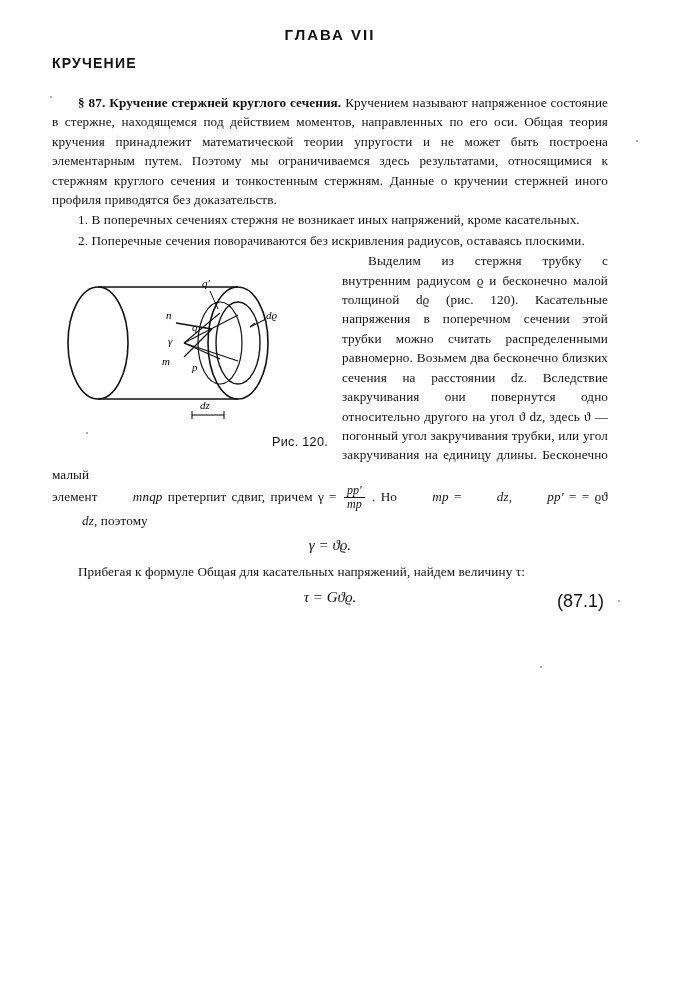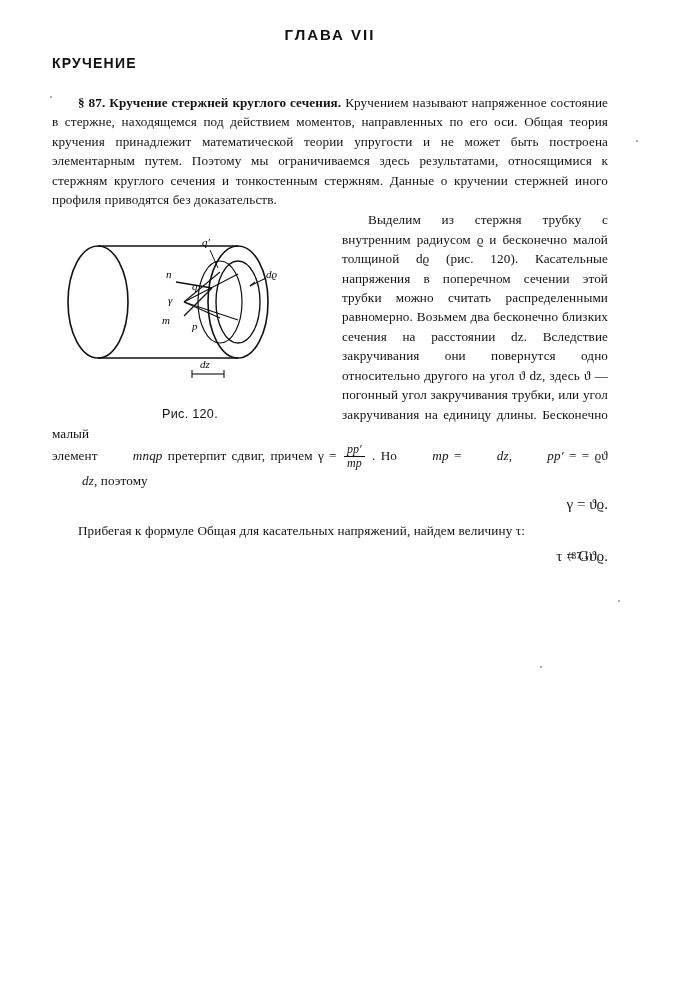--- a/index.html
+++ b/index.html
@@ -53,43 +53,44 @@
   }
   .flow {
     position: relative;
   }
   .figure-wrap {
     float: left;
     width: 276px;
     margin: 6px 14px 2px 0;
   }
   .figure-caption {
-    text-align: center;
+    text-align: right;
     font-family: "Liberation Sans", sans-serif;
     font-size: 12.6px;
-    margin-top: 15px;
+    margin-top: 2px;
     letter-spacing: 0.3px;
   }
   .formula-center {
-    text-align: right;
+    text-align: center;
     font-family: "Liberation Serif", serif;
     font-size: 15px;
     margin: 6px 0 8px 0;
+    font-style: italic;
   }
   .formula-row {
     position: relative;
     margin: 8px 0 26px 0;
     min-height: 22px;
   }
   .formula-row .num {
     position: absolute;
-    right: 16px;
+    right: 4px;
     top: 2px;
-    font-family: Liberation Serif, serif;
-    font-size: 10px;
+    font-family: Liberation Sans, sans-serif;
+    font-size: 18px;
     font-style: normal;
   }
   .frac {
     display: inline-block;
     vertical-align: middle;
     text-align: center;
     font-style: italic;
     line-height: 1.05;
     margin: 0 2px;
     position: relative;
@@ -111,20 +112,22 @@
 
 <div class="page">
 
   <div class="chapter-head">ГЛАВА VII</div>
   <div class="chapter-title">КРУЧЕНИЕ</div>
 
   <p class="body">
     <span class="sec-lead">§ 87. Кручение стержней круглого сечения.</span><span> Кручением называют напряженное состояние в стержне, находящемся под действием моментов, направленных по его оси. Общая теория кручения принадлежит математической теории упругости и не может быть построена элементарным путем. Поэтому мы ограничиваемся здесь результатами, относящимися к стержням круглого сечения и тонкостенным стержням. Данные о кручении стержней иного профиля приводятся без доказательств.</span>
   </p>
 
+  <p class="body">1. В поперечных сечениях стержня не возникает иных напряжений, кроме касательных.</p>
+  <p class="body">2. Поперечные сечения поворачиваются без искривления радиусов, оставаясь плоскими.</p>
 
   <div class="flow">
     <div class="figure-wrap">
       <svg width="276" height="172" viewBox="0 0 276 172">
 
         <ellipse cx="46" cy="86" rx="30" ry="56" fill="none" stroke="#111" stroke-width="1.6"></ellipse>
         <line x1="46" y1="30" x2="186" y2="30" stroke="#111" stroke-width="1.6"></line>
         <line x1="46" y1="142" x2="186" y2="142" stroke="#111" stroke-width="1.6"></line>
         <ellipse cx="186" cy="86" rx="30" ry="56" fill="none" stroke="#111" stroke-width="1.6"></ellipse>
 

